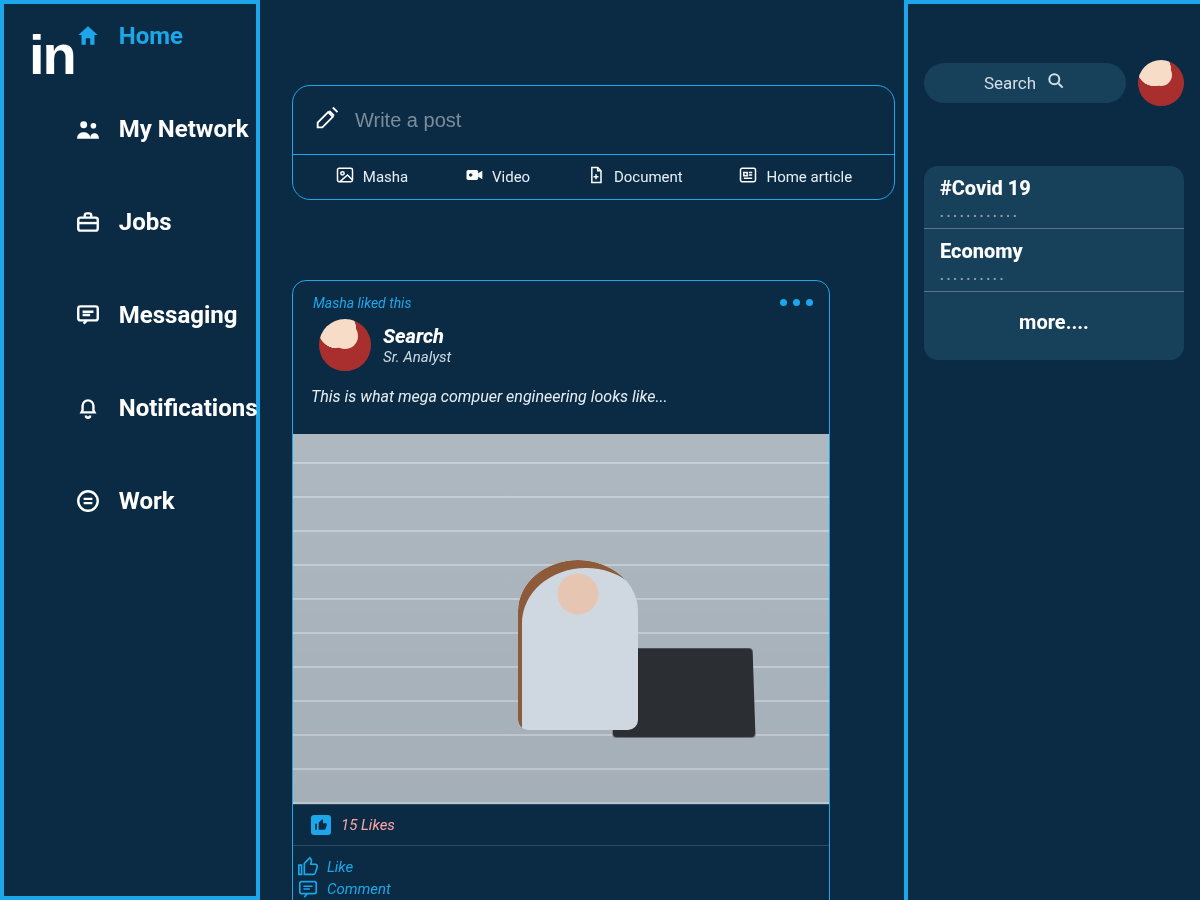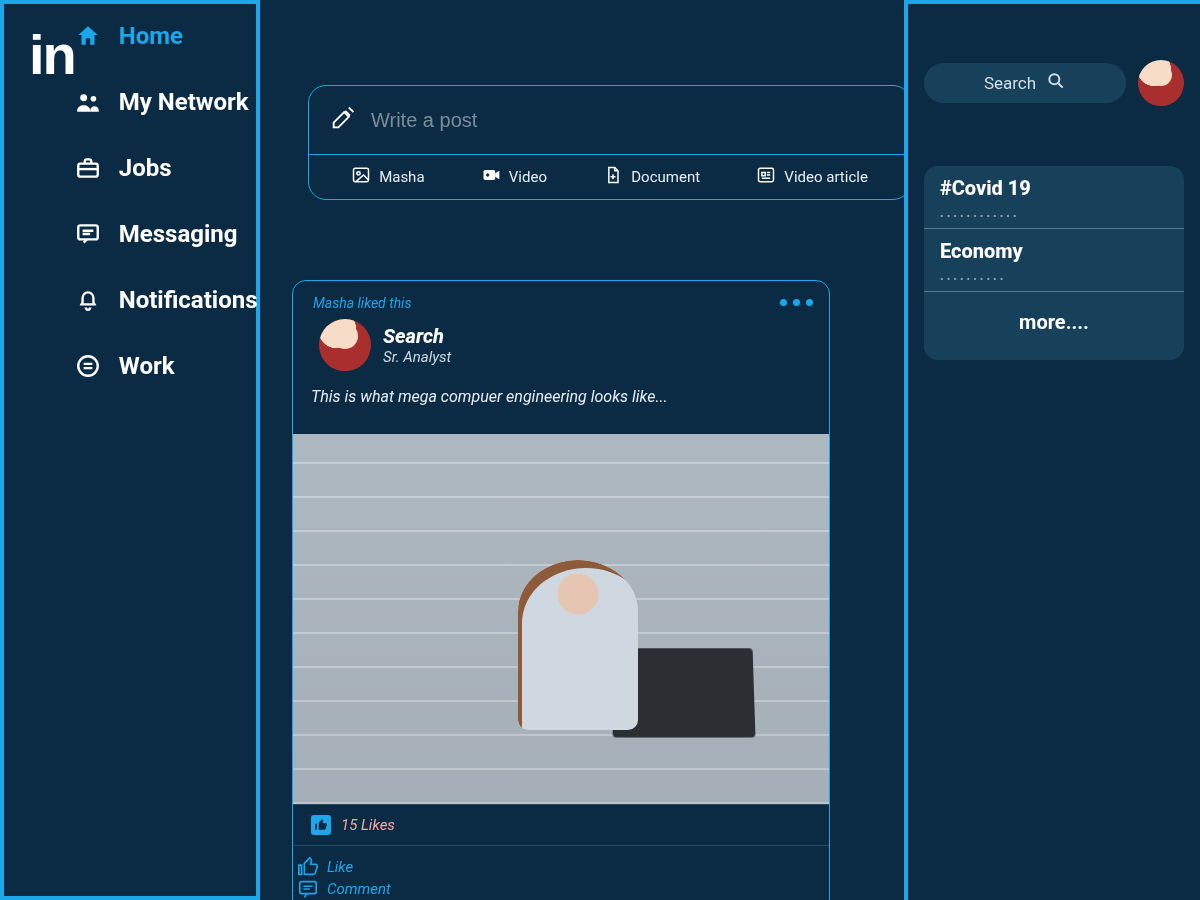--- a/index.html
+++ b/index.html
@@ -23,21 +23,21 @@
       flex-direction: row;
     }
     .logo {
       font-size: 56px;
       font-weight: 900;
       color: #fff;
       margin-bottom: 100px;
       font-family: Arial, sans-serif;
       letter-spacing: -2px;
     }
-    .nav-items { display: flex; flex-direction: column; gap: 38px; }
+    .nav-items { display: flex; flex-direction: column; gap: 65px; }
     .nav-item {
       display: flex;
       align-items: center;
       gap: 18px;
       cursor: pointer;
       font-size: 24px;
       font-weight: 700;
     }
     .nav-item.active { color: #1ba7e9; }
     .nav-item .icon { width: 26px; height: 26px; display: flex; align-items: center; justify-content: center; flex-shrink: 0; }
@@ -48,21 +48,20 @@
       flex: 1;
       padding: 85px 20px 0 32px;
       overflow: hidden;
     }
     .compose {
       border: 1px solid #1ba7e9;
       border-radius: 18px;
       overflow: hidden;
       margin-bottom: 80px;
       width: 603px;
-      margin-left: 16px;
     }
     .compose-top {
       display: flex;
       align-items: center;
       gap: 14px;
       padding: 18px 20px;
       border-bottom: 1px solid #1ba7e9;
     }
     .compose-top svg { width: 28px; height: 28px; stroke: #fff; fill: none; stroke-width: 1.6; }
     .compose-input {
@@ -372,21 +371,21 @@
               <path d="M14 3v4h4"></path>
               <path d="M12 11v6M9 14h6"></path>
             </svg></span>
         <span>Document</span>
       </div>
       <div class="compose-action">
         <span><svg viewBox="0 0 24 24" fill="none" stroke="#fff" stroke-width="1.8">
               <rect x="3" y="4" width="18" height="16" rx="2"></rect>
               <path d="M7 9h4v4H7zM13 9h4M13 12h4M7 16h10"></path>
             </svg></span>
-        <span>Video article</span>
+        <span>Home article</span>
       </div>
     </div>
   </div>
 
   <article class="post">
     <div class="post-meta-dots">
         <span></span>
         <span></span>
         <span></span>
       </div>

